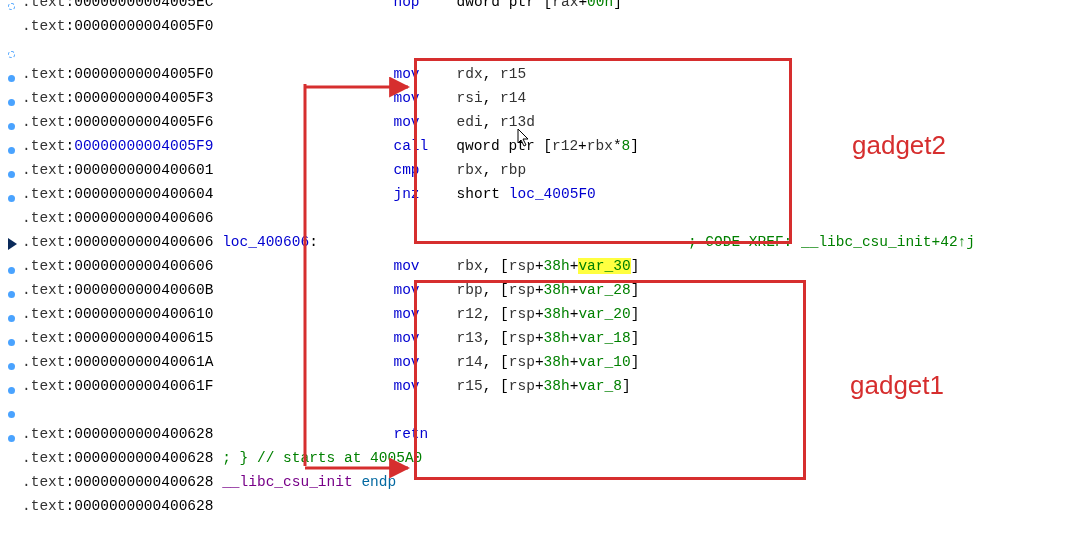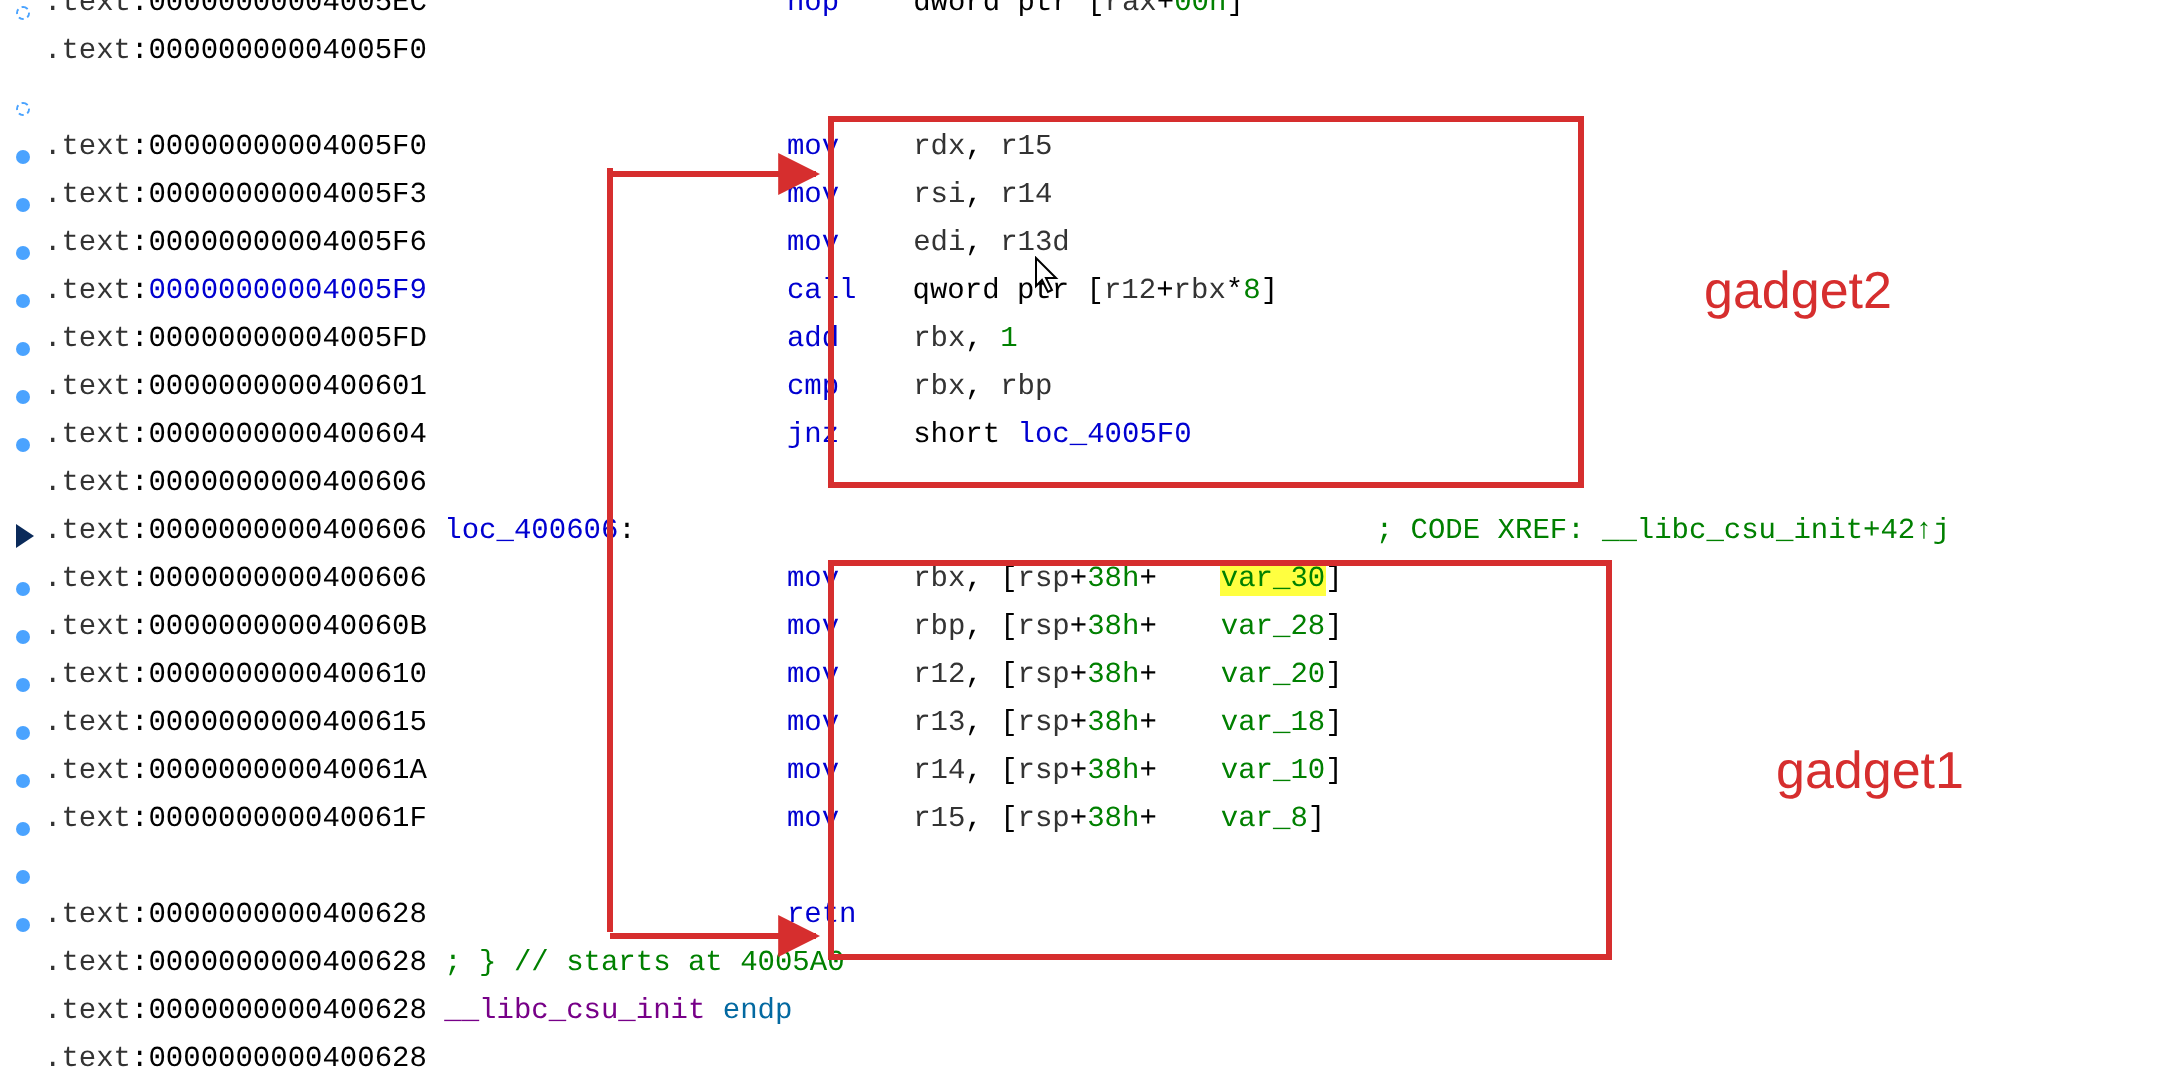--- a/index.html
+++ b/index.html
@@ -42,21 +42,21 @@
     border-bottom: 6px solid transparent;
     border-left: 9px solid #0a2a5a;
     margin-left: 2px;
   }
   .segment { color:#333; }
   .addr { color:#000; }
   .addr.blue { color:#0000d0; }
   .mnem { color:#0000d0; }
   .reg  { color:#333; }
   .num  { color:#008000; }
-  .var  { color:#008000;margin-left:32px; }
+  .var  { color:#008000; }
   .hl   { background: #ffff40; }
   .label{ color:#0000d0; }
   .comment { color:#008000; }
   .kw   { color:#0369a1; }
   .purp { color:#770088; }
 
   
   .box {
     position: absolute;
     border: 3px solid #d62e2e;
@@ -109,26 +109,20 @@
     <div class="line">
       <div class="gutter">
         <div class="dot"></div>
       </div>
       <div><span class="segment">.text</span><span>:</span><span class="addr blue">00000000004005F9</span><span style="display: inline-block; width: 180px;"></span><span class="mnem">call</span><span style="display: inline-block; width: 28px;"></span><span>qword ptr </span><span>[</span><span class="reg">r12</span><span>+</span><span class="reg">rbx</span><span>*</span><span class="num">8</span><span>]</span></div>
     </div>
     <div class="line">
       <div class="gutter">
         <div class="dot"></div>
       </div>
-      <div><span class="segment">.text</span><span>:</span><span class="addr">00000000004005FD</span><span style="display: inline-block; width: 180px;"></span><span class="mnem">add</span><span style="display: inline-block; width: 37px;"></span><span class="reg">rbx</span><span>, </span><span class="num">1</span></div>
-    </div>
-    <div class="line">
-      <div class="gutter">
-        <div class="dot"></div>
-      </div>
       <div><span class="segment">.text</span><span>:</span><span class="addr">0000000000400601</span><span style="display: inline-block; width: 180px;"></span><span class="mnem">cmp</span><span style="display: inline-block; width: 37px;"></span><span class="reg">rbx</span><span>, </span><span class="reg">rbp</span></div>
     </div>
     <div class="line">
       <div class="gutter">
         <div class="dot"></div>
       </div>
       <div><span class="segment">.text</span><span>:</span><span class="addr">0000000000400604</span><span style="display: inline-block; width: 180px;"></span><span class="mnem">jnz</span><span style="display: inline-block; width: 37px;"></span><span>short </span><span class="label">loc_4005F0</span></div>
     </div>
     <div class="line">
       <div class="gutter"></div>
@@ -198,21 +192,21 @@
     <div class="line">
       <div class="gutter"></div>
       <div><span class="segment">.text</span><span>:</span><span class="addr">0000000000400628</span></div>
     </div>
   </div>
 
 <div class="box" style="left:414px; top:58px; width:378px; height:186px;"></div>
 <div class="annot" style="left:852px; top:130px;">gadget2</div>
 
 <div class="box" style="left:414px; top:280px; width:392px; height:200px;"></div>
-<div class="annot" style="left:888px; top:370px;">gadget1</div>
+<div class="annot" style="left:850px; top:370px;">gadget1</div>
 
 <svg style="position:absolute; left:300px; top:75px; width:120px; height:24px; overflow:visible;">
   <defs>
       <marker id="ah1" viewBox="0 0 10 10" refX="9" refY="5" markerWidth="7" markerHeight="7" orient="auto">
     <path d="M0,0 L10,5 L0,10 z" fill="#d62e2e"></path>
       </marker>
     </defs>
   <line x1="5" y1="12" x2="108" y2="12" stroke="#d62e2e" stroke-width="3" marker-end="url(#ah1)"></line>
 </svg>
 <svg style="position:absolute; left:300px; top:84px; width:20px; height:390px; overflow:visible;">

